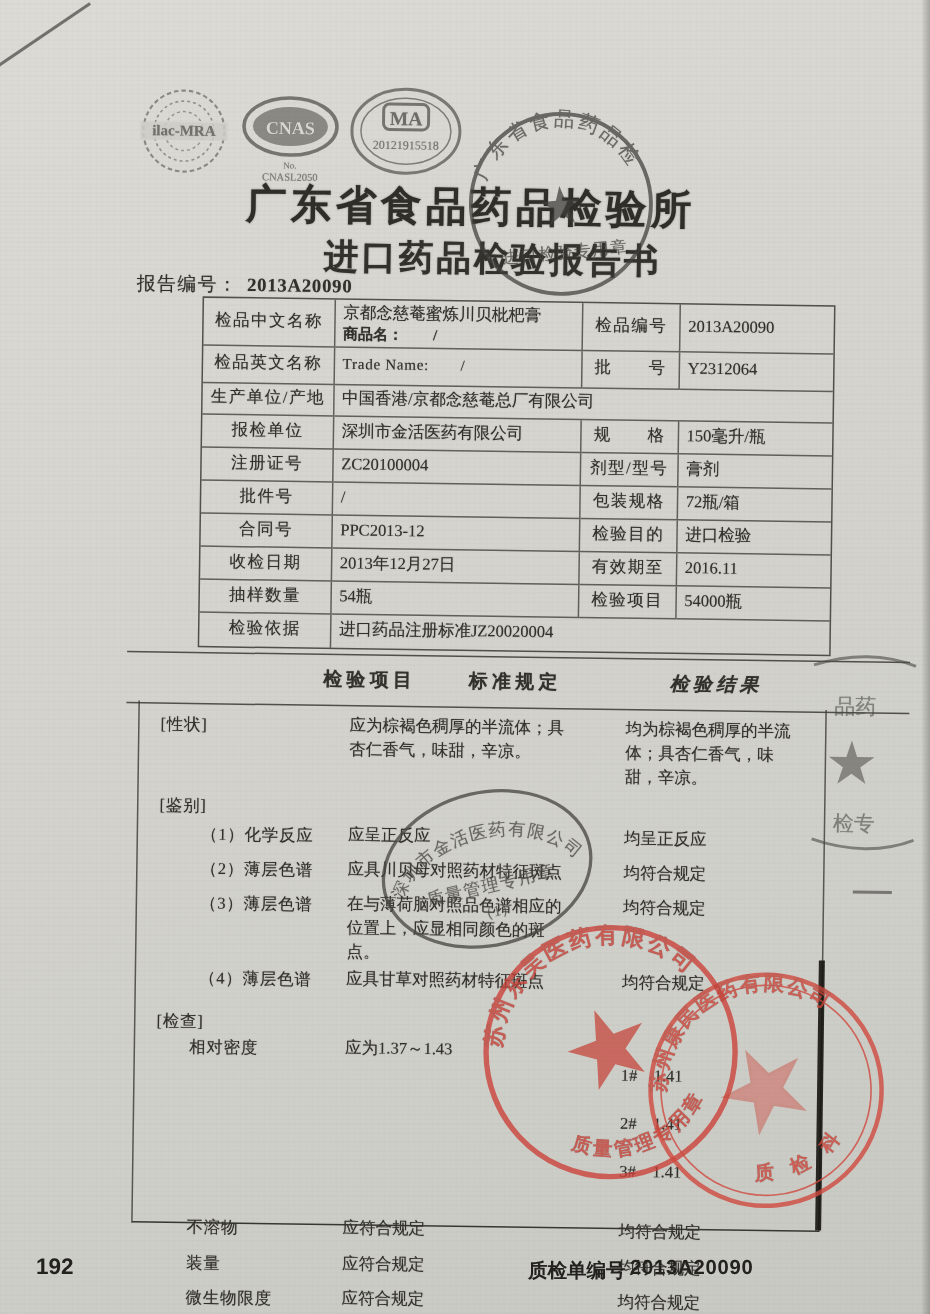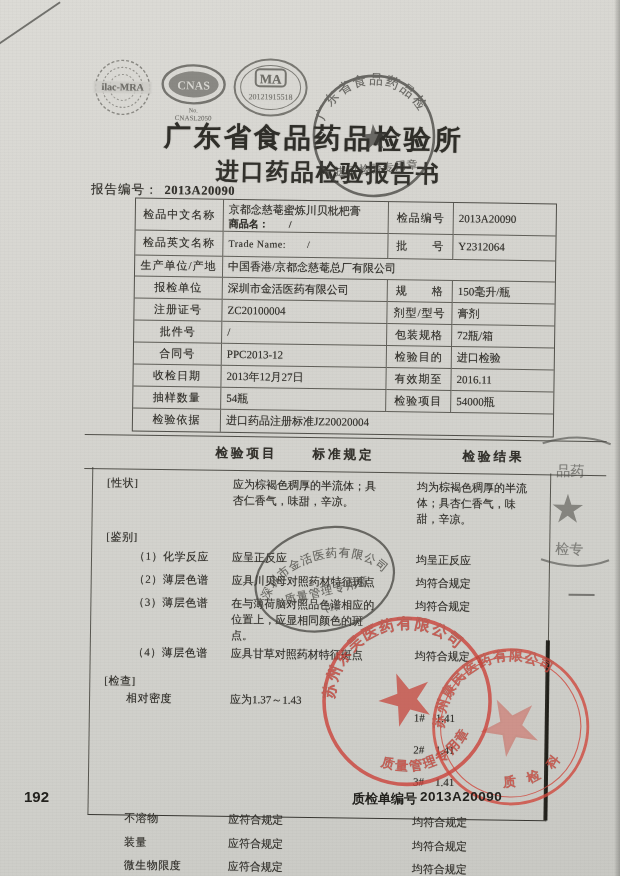--- a/index.html
+++ b/index.html
@@ -36,21 +36,21 @@
   .cell.lbl{justify-content:center;letter-spacing:1px;text-align:center;}
   .cell.no-r{border-right:none;}
   .cell.no-b{border-bottom:none;}
   .two-line{display:block;padding-top:2px;}
   .two-line .l2{font-size:10px;margin-top:1px;font-weight:bold;}
   .mono-sm{font-size:10px;letter-spacing:.5px;}
   
   .res-header{position:absolute;top:437px;left:90px;width:522px;height:33px;
     border-top:1.2px solid rgba(58,56,50,.85);border-bottom:1.2px solid rgba(58,56,50,.85);}
   .res-header span{position:absolute;top:8px;font-size:12.5px;font-weight:600;letter-spacing:3px;}
-  .rh-item{left:108px;margin-left:23px;}.rh-std{left:228px;}.rh-res{left:378px;}
+  .rh-item{left:108px;margin-left:23px;}.rh-std{left:228px;}.rh-res{left:362px;font-style:italic;}
   .res-body{position:absolute;top:470px;left:98px;width:459px;height:348px;
     border-left:1.1px solid rgba(58,56,50,.8);border-right:1.1px solid rgba(58,56,50,.8);
     border-bottom:1.6px solid rgba(40,39,34,.9);
     padding:8px 0 0 14px;box-sizing:border-box;font-size:11px;}
   .res-row{display:flex;align-items:flex-start;}
   .col-item{width:126px;flex:none;letter-spacing:.5px;}
   .col-std{width:168px;flex:none;white-space:pre-line;line-height:1.45;}
   .col-res{flex:1;white-space:pre-line;line-height:1.45;padding-left:16px;}
   .indent1{padding-left:28px;box-sizing:border-box;}
   .indent2{padding-left:22px;box-sizing:border-box;}
@@ -59,21 +59,21 @@
   .thick-right{position:absolute;right:-2px;top:48%;width:4px;height:52%;background:#16150f;opacity:.9;}
   
   .stamp{position:absolute;pointer-events:none;}
   
   .crease-tl{position:absolute;top:26px;left:-8px;width:74px;height:2px;background:#4e4d49;
     transform:rotate(-35deg);opacity:.75;}
   .dash-art{position:absolute;top:590px;left:576px;width:26px;height:2px;background:#3c3b37;opacity:.6;}
   .right-shade{position:absolute;right:0;top:0;width:6px;height:100%;
     background:linear-gradient(90deg,transparent,rgba(70,70,66,.35));}
   
-  .footer{position:absolute;top:784px;left:0;width:620px;height:30px;color:#23221e;}
+  .footer{position:absolute;top:832px;left:0;width:620px;height:30px;color:#23221e;}
   .pg-num{position:absolute;left:24px;top:4px;font-size:15px;font-weight:700;}
   .ft-company{position:absolute;left:102px;top:0;font-size:18px;font-weight:700;letter-spacing:1px;}
   .ft-label{position:absolute;left:352px;top:6px;font-size:13px;font-weight:700;}
   .ft-no{position:absolute;left:420px;top:5px;font-size:13.5px;font-weight:700;letter-spacing:.5px;}
   svg text{font-family:"Liberation Serif","DejaVu Serif",serif;}
 </style>
 </head>
 <body>
 
 <div class="screen">

